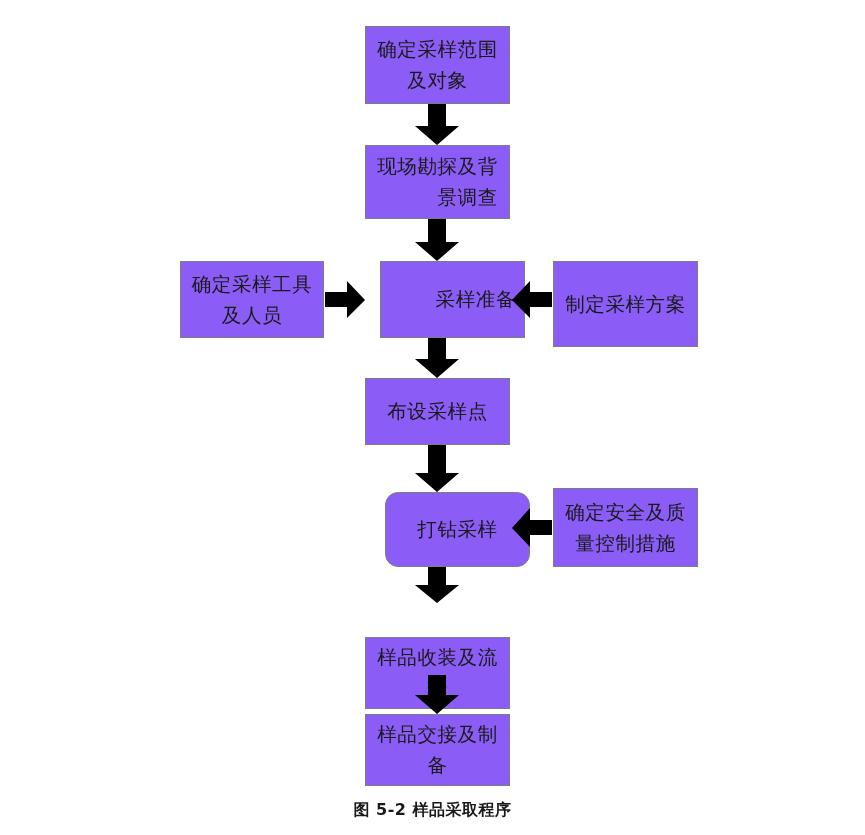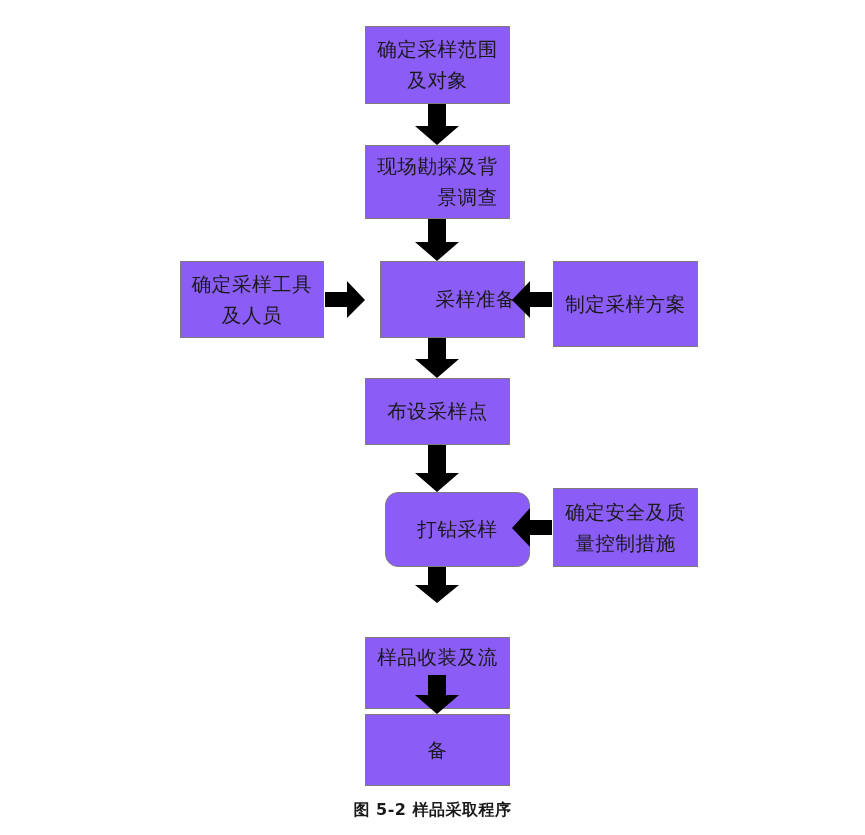--- a/index.html
+++ b/index.html
@@ -113,20 +113,21 @@
 
   <div class="node" style="left:365px; top:603px; width:145px; height:72px;margin-top:34px;">
     <div>
       <span>样品收装及流</span>
       <span>转</span>
     </div>
   </div>
 
   <div class="node" style="left:365px; top:714px; width:145px; height:72px;">
     <div>
+      <span>样品交接及制</span>
       <span>备</span>
     </div>
   </div>
 
   <svg class="arrow" style="left:414px; top:104px;" width="46" height="42" viewBox="0 0 46 42">
     <polygon points="14,0 32,0 32,22 45,22 23,41 1,22 14,22" fill="#000000"></polygon>
   </svg>
 
   <svg class="arrow" style="left:414px; top:219px;" width="46" height="43" viewBox="0 0 46 43">
     <polygon points="14,0 32,0 32,23 45,23 23,42 1,23 14,23" fill="#000000"></polygon>

